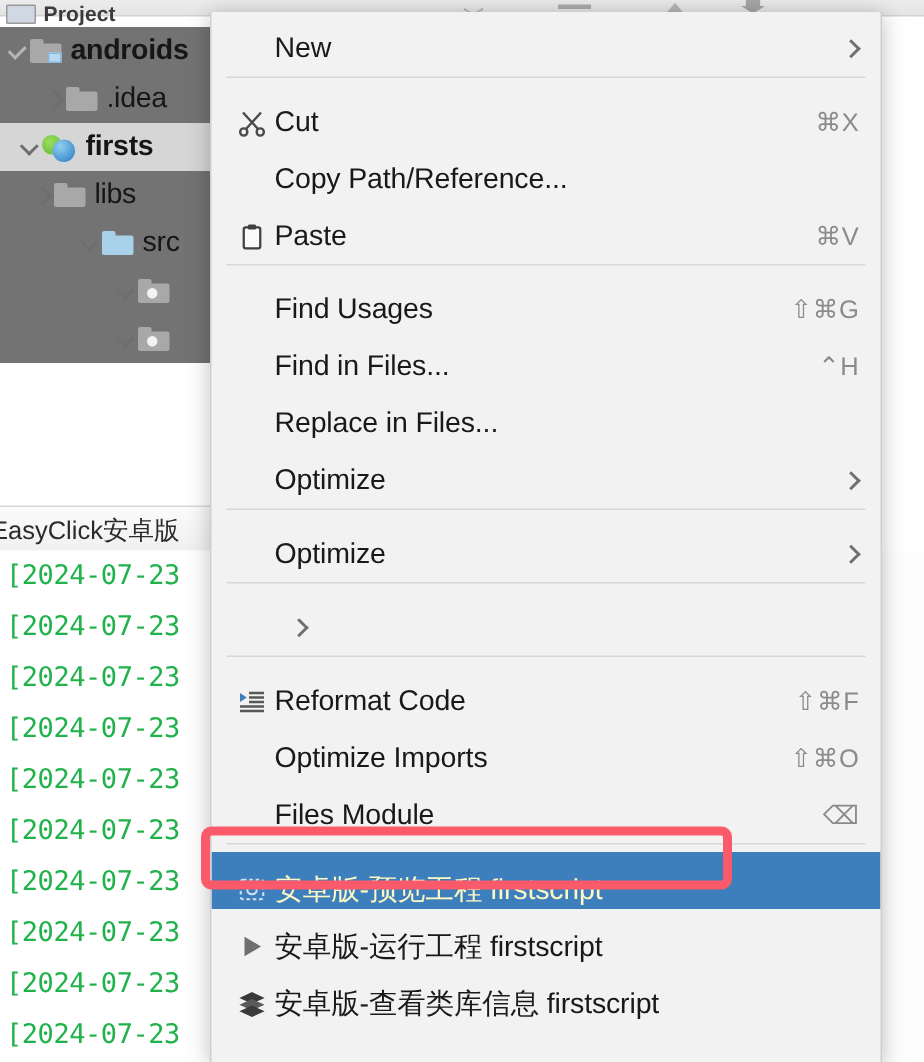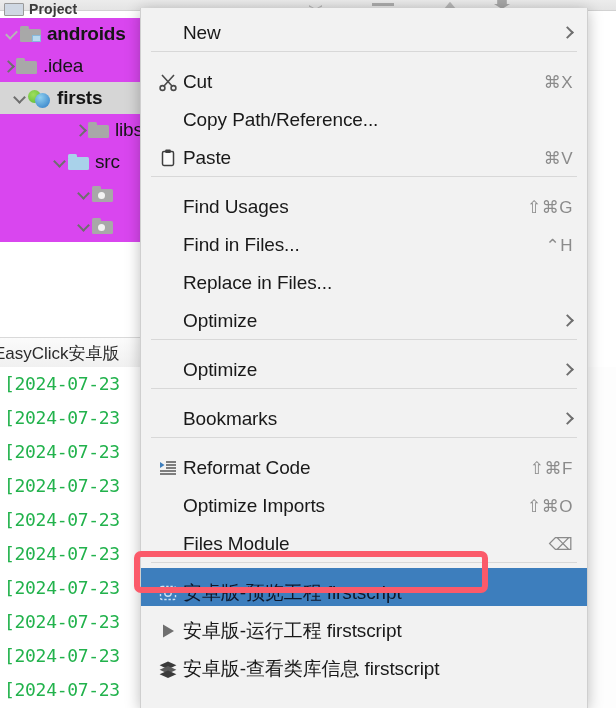--- a/index.html
+++ b/index.html
@@ -39,21 +39,21 @@
     width:18px;height:11px;border:1.5px solid #9a9a9a;border-radius:1px;
     background:#cfd8e3;
   }
   .project-header .ph-label{
     font-size:14px;color:#3b3b3b;font-weight:700;letter-spacing:.1px;
   }
 
   
   .tree{
     position:absolute;left:0;top:18px;width:180px;
-    background:#d946ef;
+    background:#737373;
   }
   .tree-row{
     height:32px;display:flex;align-items:center;white-space:nowrap;
     position:relative;
   }
   .tree-row.selected{background:#d6d6d6;}
   .arrow{
     width:16px;height:16px;flex:0 0 16px;position:relative;
   }
   .arrow::before{
@@ -164,21 +164,21 @@
     content:"";position:absolute;left:0;top:0;width:7px;height:7px;
     border-right:2px solid #6f6f6f;border-top:2px solid #6f6f6f;
     transform:rotate(45deg);
   }
   .menu-sep{
     height:1px;background:#d8d8d8;margin:5px 10px;
   }
   .menu-item.selected{
     background:#3d7ebd;
   }
-  .menu-item.selected .mi-label{color:#0f172a;}
+  .menu-item.selected .mi-label{color:#fef9c3;}
 
   
   .icon-svg{display:block;}
 
   
   #annotation-box{
     position:absolute;left:134px;top:551px;width:354px;height:42px;
     border:6px solid #fb5a6a;border-radius:7px;box-sizing:border-box;
     z-index:60;pointer-events:none;
   }
@@ -201,36 +201,36 @@
   </div>
 
   <div class="tree" id="project-tree">
       <div class="tree-row" style="padding-left: 4px;">
         <span class="arrow check"></span>
         <span class="folder badge">
           <i></i>
         </span>
         <span class="tree-label bold">androids</span>
       </div>
-      <div class="tree-row" style="">
+      <div class="tree-row" style="padding-left: 28px;">
         <span class="arrow"></span>
         <span class="folder">
           <i></i>
         </span>
         <span class="tree-label">.idea</span>
       </div>
       <div class="tree-row selected" style="padding-left: 12px;">
         <span class="arrow down"></span>
         <span class="android-icon">
           <span class="ac-g"></span>
           <span class="ac-b"></span>
         </span>
         <span class="tree-label bold">firsts</span>
       </div>
-      <div class="tree-row" style="padding-left: 72px;">
+      <div class="tree-row" style="padding-left: 20px;">
         <span class="arrow"></span>
         <span class="folder">
           <i></i>
         </span>
         <span class="tree-label">libs</span>
       </div>
       <div class="tree-row" style="padding-left: 52px;">
         <span class="arrow down"></span>
         <span class="folder blue">
           <i></i>
@@ -331,21 +331,20 @@
     </div>
     <div class="menu-sep"></div>
     <div class="menu-item">
       <span class="mi-icon"></span>
       <span class="mi-label">Optimize</span>
       <span class="mi-arrow"></span>
     </div>
     <div class="menu-sep"></div>
     <div class="menu-item">
       <span class="mi-icon"></span>
-      <span class="mi-label">Bookmarks</span>
       <span class="mi-arrow"></span>
     </div>
     <div class="menu-sep"></div>
     <div class="menu-item">
       <span class="mi-icon">
         <svg class="icon-svg" width="20" height="20" viewBox="0 0 20 20">
           <path d="M2 4 L6.5 7 L2 10 Z" fill="#3d7ebd"></path>
           <path d="M8 4h10 M8 7h10 M8 10h10 M2 13h16 M2 16h16" stroke="#585858" stroke-width="1.6"></path>
         </svg>
       </span>

